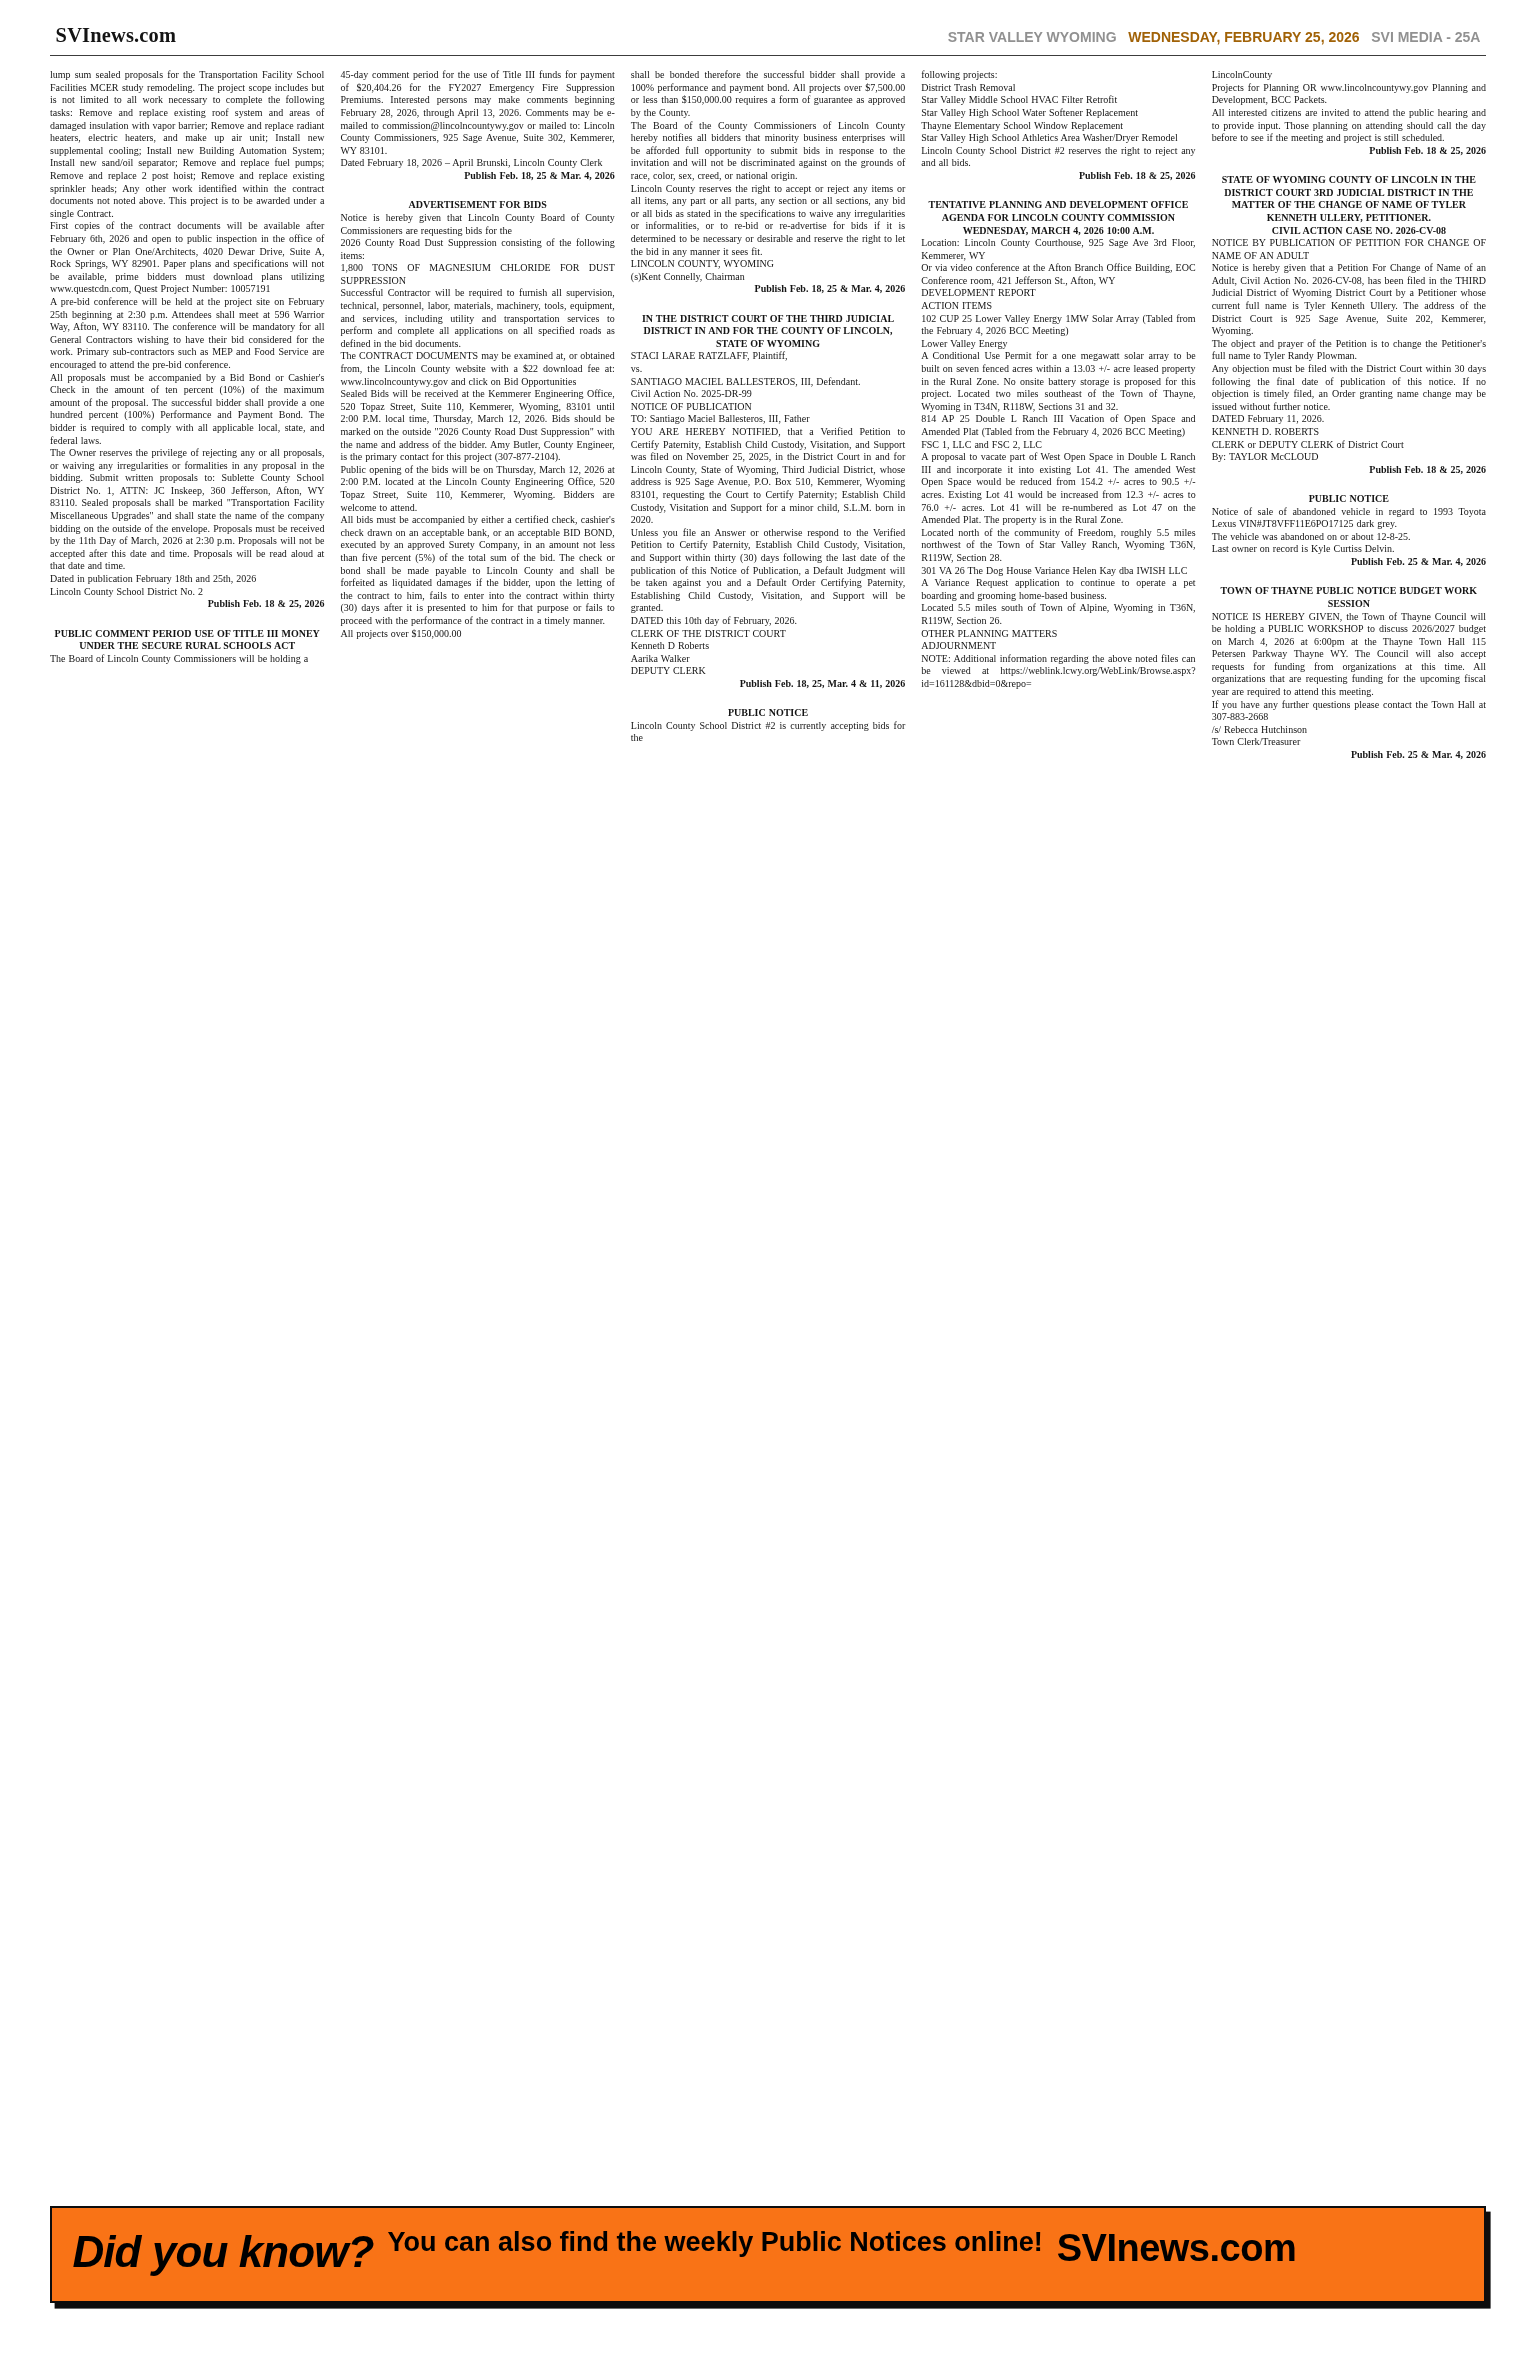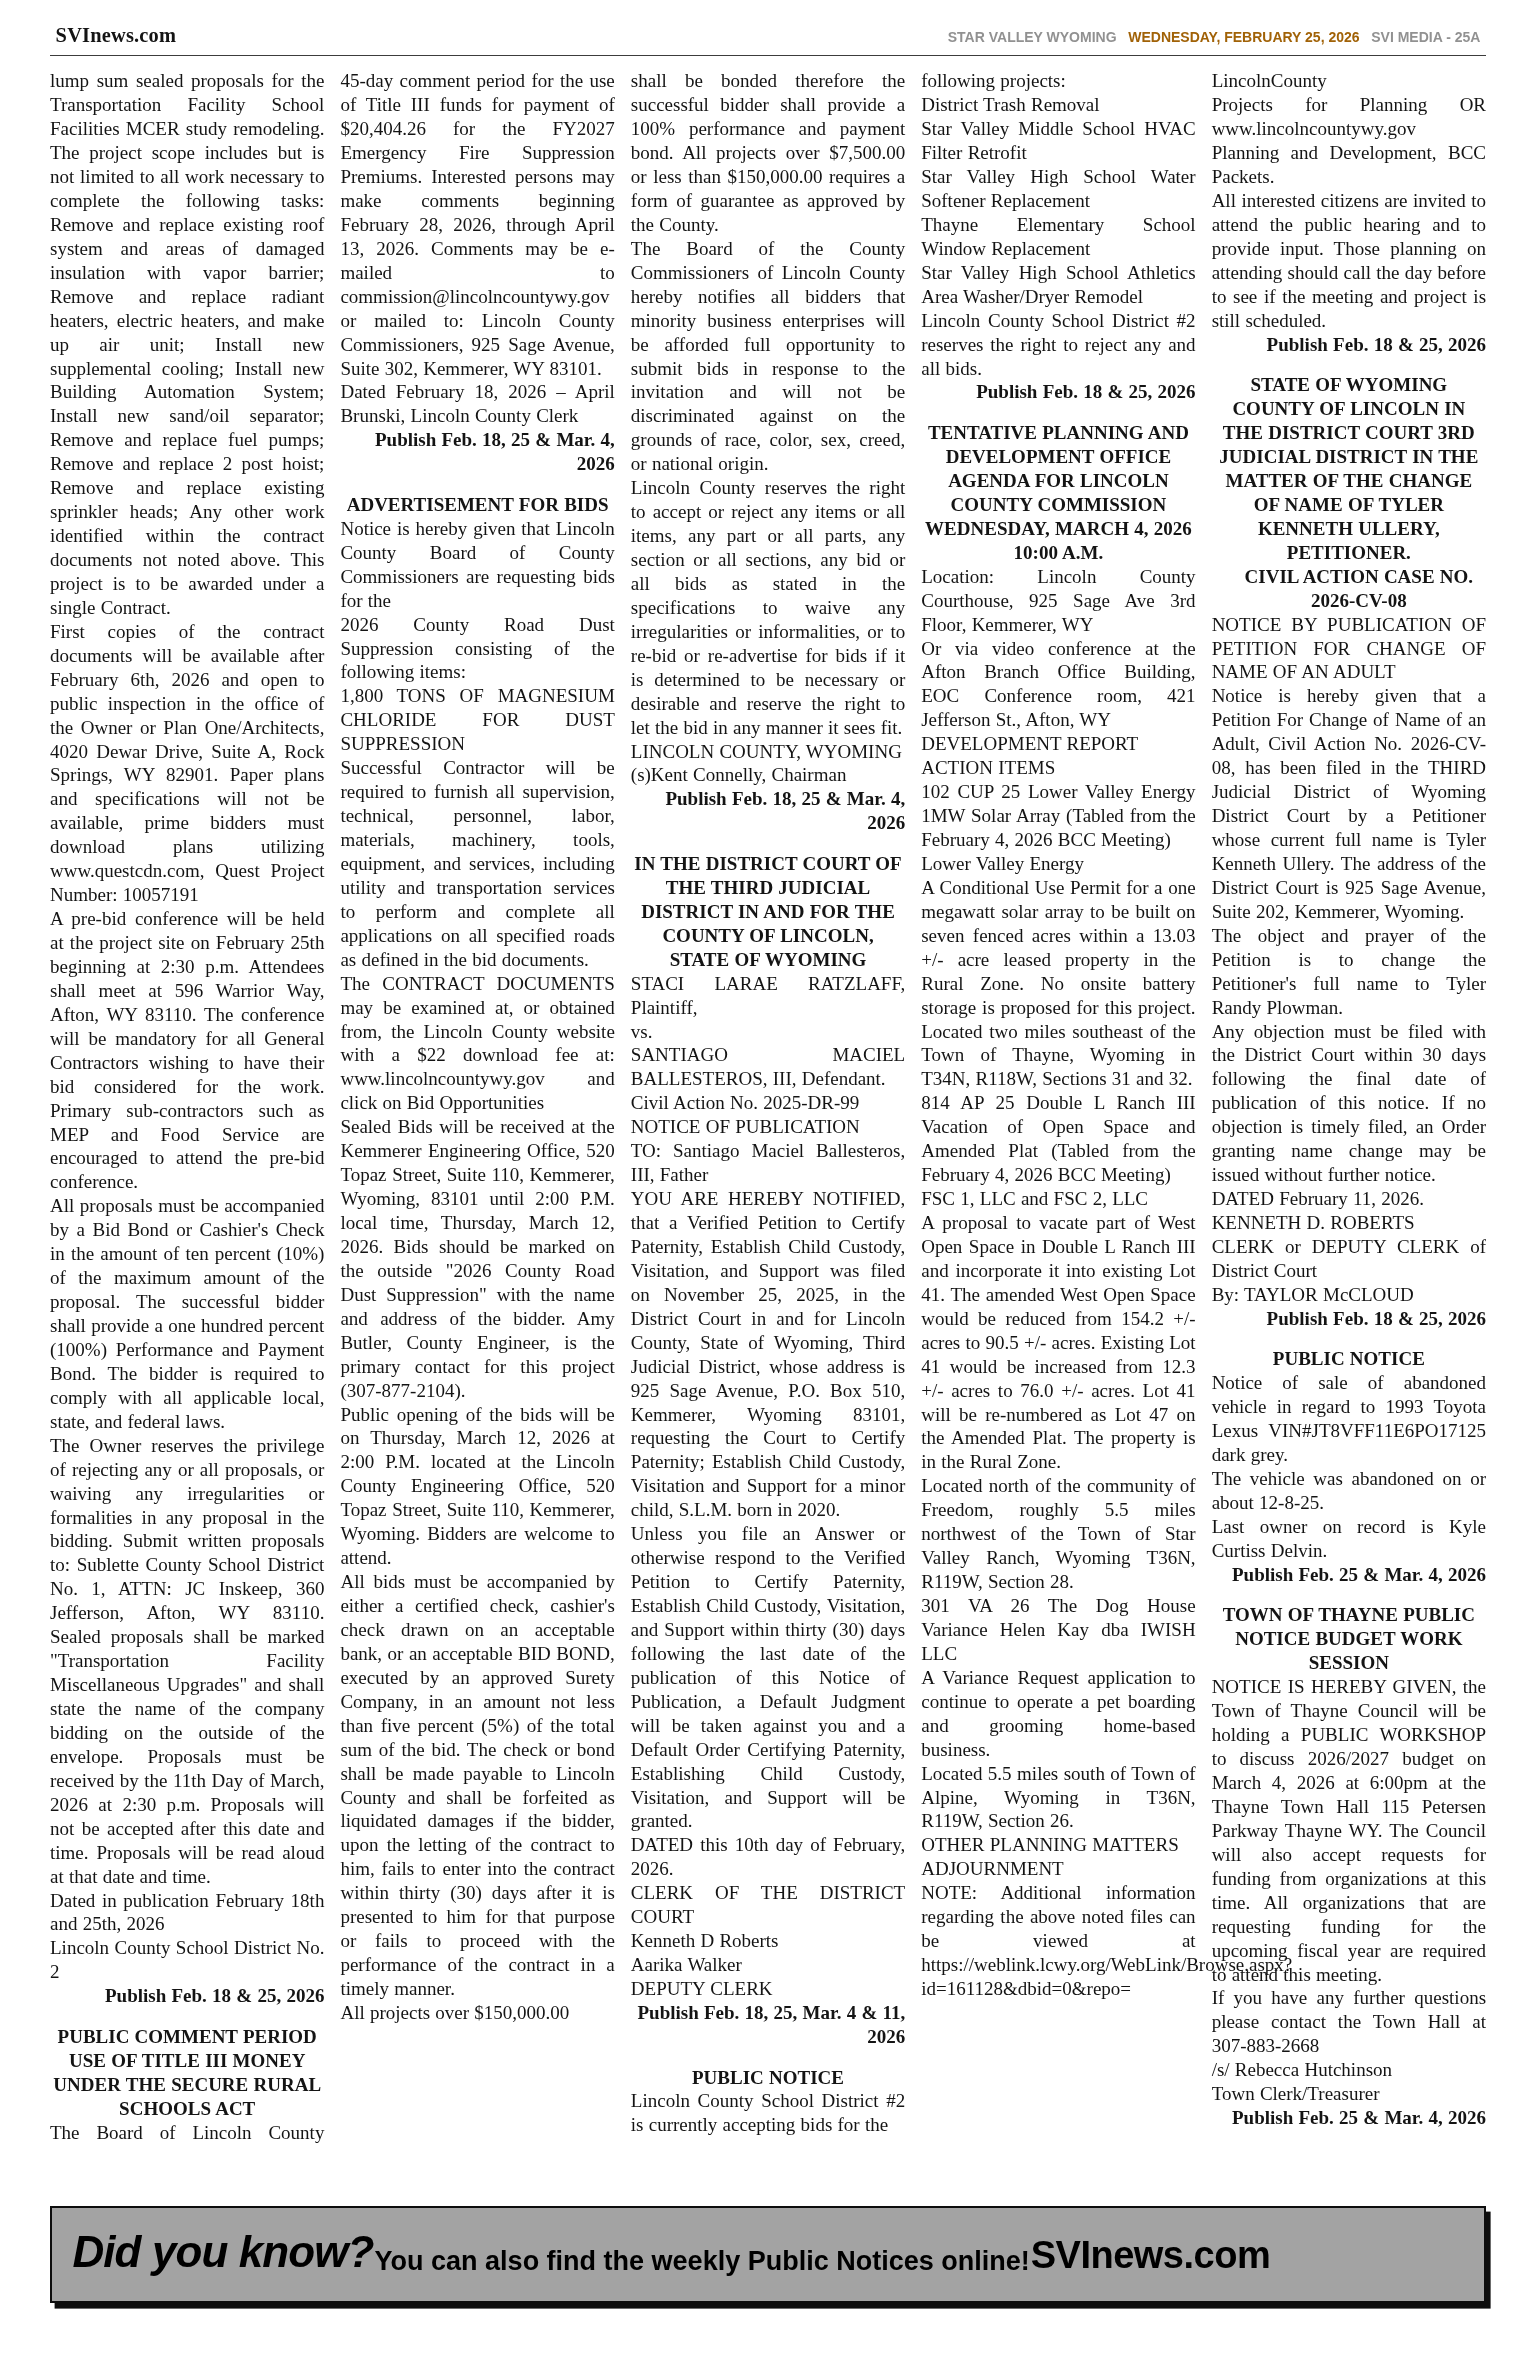--- a/index.html
+++ b/index.html
@@ -9,30 +9,30 @@
     position:relative; padding:24px 50px 0;
     font-family:"Liberation Serif", serif; color:#141414;
   }
   .masthead { display:flex; justify-content:space-between; align-items:baseline; padding:0 5.6px 8.3px; }
   .masthead-site { font-weight:bold; font-size:20.4px; letter-spacing:0.2px; }
   .masthead-right { font-size:14px; font-family:"Liberation Sans", sans-serif; white-space:nowrap; }
   .mast-muted { color:#919191; font-weight:bold; }
   .mast-date { color:#a16207; font-weight:bold; }
   .rule { border:0; border-top:1.9px solid #3c3c3c; margin:0; }
   .columns { display:flex; gap:16px; margin-top:13px; height:2081px; overflow:hidden; }
-  .col { flex:1 1 0; min-width:0; font-size:19px; line-height:1.26; text-align:justify;
+  .col { flex:1 1 0; min-width:0; font-size:10px; line-height:1.26; text-align:justify;
          hyphens:auto; -webkit-hyphens:auto; word-spacing:0.5px; }
   .blk { margin:0; }
   .blk.h { font-weight:bold; text-align:center; margin-top:16.7px; }
   .blk.h + .blk.h { margin-top:0;margin-left:20px; }
   .blk.pub { font-weight:bold; text-align:right; }
   .banner {
     position:absolute; left:50px; right:50px; bottom:72px;
-    border:2.8px solid #0d0d0d; box-shadow:4.6px 5.6px 0 #0d0d0d; background:#a3a3a3;
-    display:flex; align-items:flex-end; gap:1px; padding:18.6px 20.4px 24px;
+    border:2.8px solid #0d0d0d; box-shadow:4.6px 5.6px 0 #0d0d0d; background:#f97316;
+    display:flex; align-items:flex-start; gap:14px; padding:18.6px 20.4px 24px;
     font-family:"Liberation Sans", sans-serif; color:#000;
   }
   .banner-lead { font-size:44px; font-weight:bold; font-style:italic; letter-spacing:-0.9px; }
   .banner-text { font-size:27px; font-weight:bold; }
   .banner-site { font-size:38px; font-weight:bold; letter-spacing:-0.5px; }
 </style>
 </head>
 <body>
 
 <div class="sheet">

